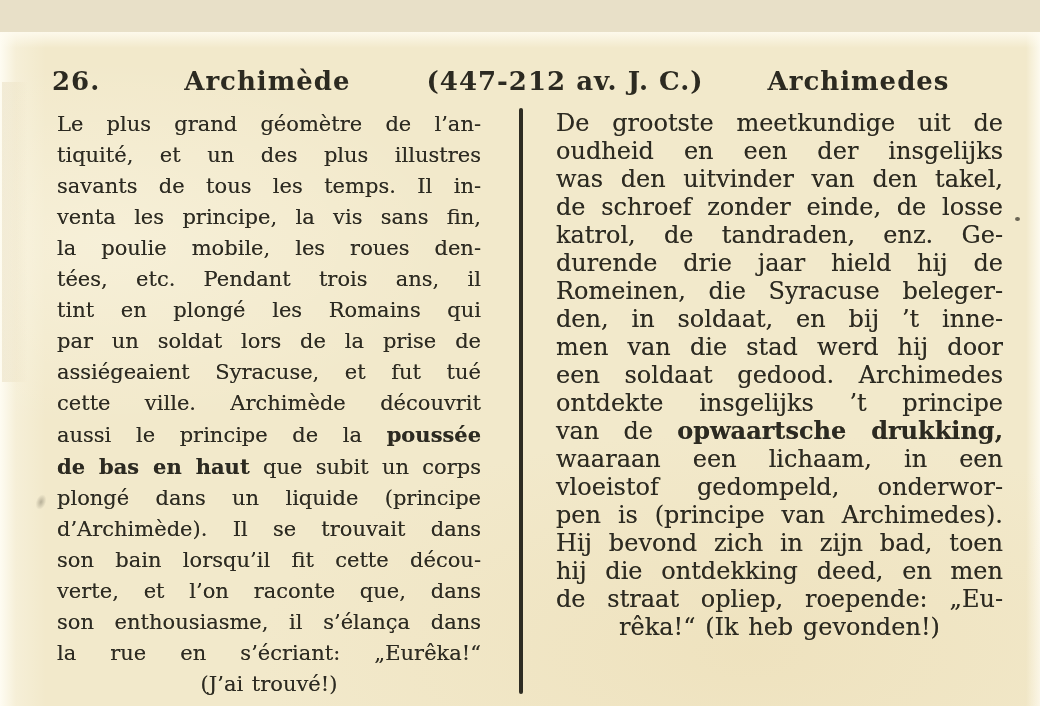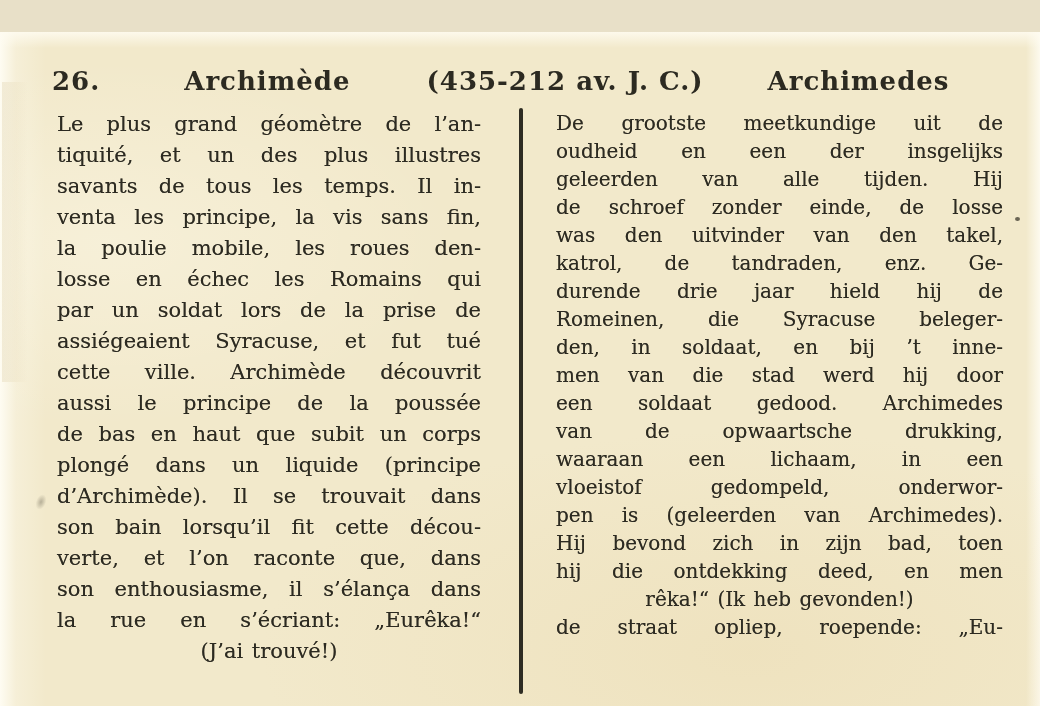--- a/index.html
+++ b/index.html
@@ -50,21 +50,21 @@
   }
   .col-fr {
     left: 57px;
     width: 424px;
     font-size: 21px;
     line-height: 31px;
   }
   .col-nl {
     left: 556px;
     width: 447px;
-    font-size: 20px;
+    font-size: 24px;
     line-height: 28px;
   }
   .divider {
     position: absolute;
     left: 519px;
     top: 76px;
     width: 4px;
     height: 586px;
     background: #2e2c23;
     border-radius: 2px;
@@ -72,21 +72,21 @@
   .line {
     text-align: justify;
     text-align-last: justify;
     word-spacing: 2px;
     text-shadow: 0 0 0.5px rgba(44,42,33,0.55);
   }
   .line.center {
     text-align: left;
     text-align-last: center;
   }
-  .bold { font-weight: normal; }
+  .bold { font-weight: bold; }
 
   
   .smudge {
     position: absolute;
     left: 36px;
     top: 462px;
     width: 10px;
     height: 16px;
     background: radial-gradient(ellipse at center, rgba(110,104,86,0.45), rgba(110,104,86,0) 70%);
     transform: rotate(20deg);
@@ -122,66 +122,67 @@
 </head>
 <body>
 
 <div class="card">
 
   <div class="stain-topleft"></div>
 
   <div class="title-row">
     <span class="num">26.</span>
     <span class="t-fr">Archimède</span>
-    <span class="t-date">(435-212 av. J. C.)</span>
+    <span class="t-date">(447-212 av. J. C.)</span>
     <span class="t-nl">Archimedes</span>
   </div>
 
   <div class="col col-fr" id="col-fr">
       <div class="line"><span>Le plus grand géomètre de l’an-</span></div>
       <div class="line"><span>tiquité, et un des plus illustres</span></div>
       <div class="line"><span>savants de tous les temps.  Il in-</span></div>
       <div class="line"><span>venta les principe, la vis sans fin,</span></div>
       <div class="line"><span>la poulie mobile, les roues den-</span></div>
-      <div class="line"><span>losse en échec les Romains qui</span></div>
+      <div class="line"><span>tées, etc. Pendant trois ans, il</span></div>
+      <div class="line"><span>tint en plongé les Romains qui</span></div>
       <div class="line"><span>par un soldat lors de la prise de</span></div>
       <div class="line"><span>assiégeaient Syracuse, et fut tué</span></div>
       <div class="line"><span>cette ville. Archimède découvrit</span></div>
       <div class="line"><span>aussi le principe de la </span><span class="bold">poussée</span></div>
       <div class="line"><span class="bold">de bas en haut</span><span> que subit un corps</span></div>
       <div class="line"><span>plongé dans un liquide (principe</span></div>
       <div class="line"><span>d’Archimède). Il se trouvait dans</span></div>
       <div class="line"><span>son bain lorsqu’il fit cette décou-</span></div>
       <div class="line"><span>verte, et l’on raconte que, dans</span></div>
       <div class="line"><span>son enthousiasme, il s’élança dans</span></div>
       <div class="line"><span>la rue en s’écriant: „Eurêka!“</span></div>
       <div class="line center"><span>(J’ai trouvé!)</span></div>
     </div>
 
   <div class="divider"></div>
 
   <div class="col col-nl" id="col-nl">
       <div class="line"><span>De grootste meetkundige uit de</span></div>
       <div class="line"><span>oudheid en een der insgelijks</span></div>
-      <div class="line"><span>geleerden van alle tijden.  Hij</span></div>
+      <div class="line"><span>was den uitvinder van den takel,</span></div>
       <div class="line"><span>de schroef zonder einde, de losse</span></div>
-      <div class="line"><span>was den uitvinder van den takel,</span></div>
       <div class="line"><span>katrol, de tandraden, enz.  Ge-</span></div>
       <div class="line"><span>durende drie jaar hield hij de</span></div>
       <div class="line"><span>Romeinen, die Syracuse beleger-</span></div>
       <div class="line"><span>den, in soldaat, en bij ’t inne-</span></div>
       <div class="line"><span>men van die stad werd hij door</span></div>
       <div class="line"><span>een soldaat gedood.  Archimedes</span></div>
+      <div class="line"><span>ontdekte insgelijks ’t principe</span></div>
       <div class="line"><span>van de </span><span class="bold">opwaartsche drukking,</span></div>
       <div class="line"><span>waaraan een lichaam, in een</span></div>
       <div class="line"><span>vloeistof gedompeld, onderwor-</span></div>
-      <div class="line"><span>pen is (geleerden van Archimedes).</span></div>
+      <div class="line"><span>pen is (principe van Archimedes).</span></div>
       <div class="line"><span>Hij bevond zich in zijn bad, toen</span></div>
       <div class="line"><span>hij die ontdekking deed, en men</span></div>
+      <div class="line"><span>de straat opliep, roepende: „Eu-</span></div>
       <div class="line center"><span>rêka!“ (Ik heb gevonden!)</span></div>
-      <div class="line"><span>de straat opliep, roepende: „Eu-</span></div>
     </div>
 
   <div class="smudge"></div>
   <div class="speck"></div>
   <div class="orange-mark">(</div>
 
 </div>
 
 </body></html>

